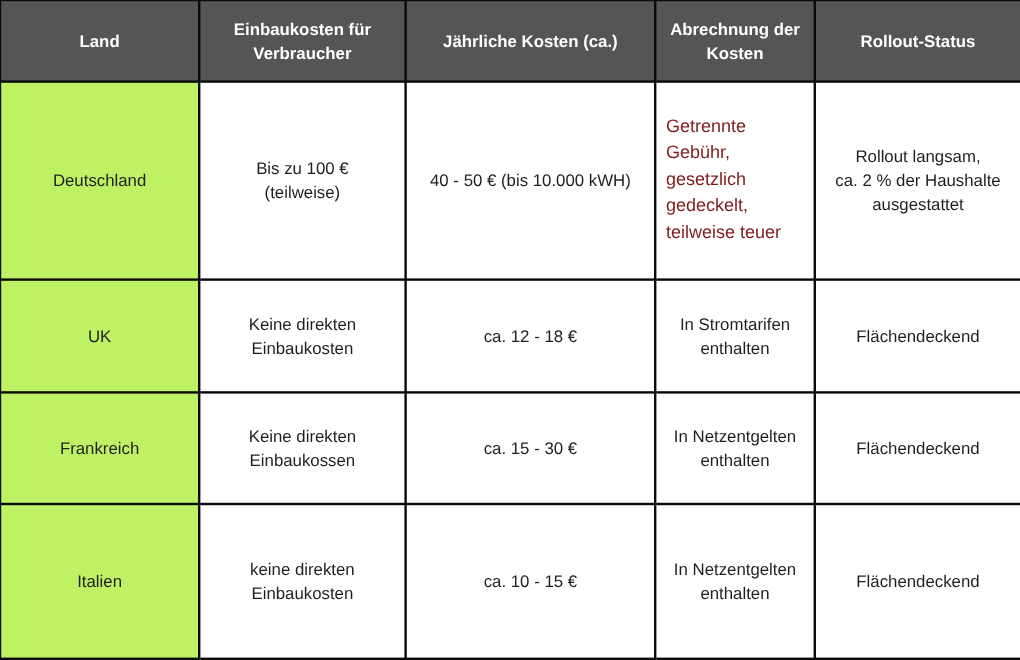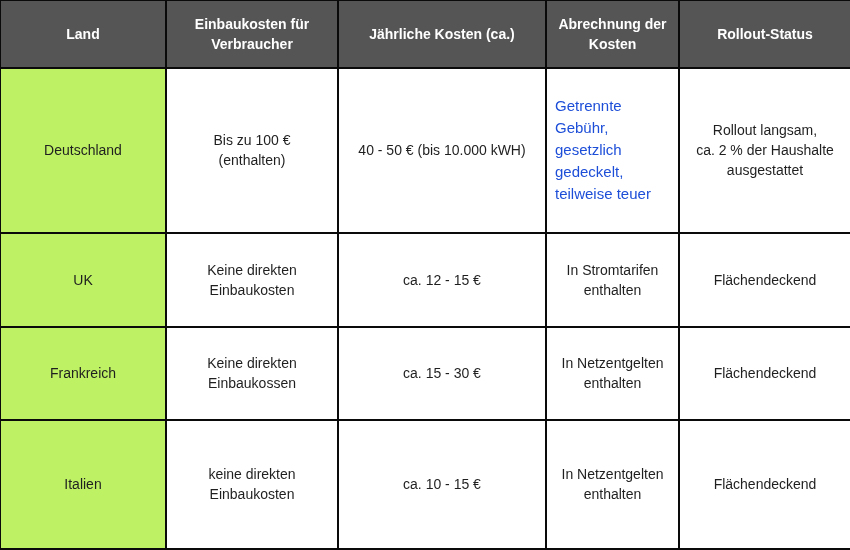--- a/index.html
+++ b/index.html
@@ -42,21 +42,21 @@
       background: #bef264;
     }
     table.cmp td.white {
       background: #ffffff;
     }
     table.cmp td.left {
       text-align: left;
       font-size: 15px;
       line-height: 22px;
       padding-left: 8px;
-      color: #1d4ed8;
+      color: #7f1d1d;
     }
     col.c1 { width: 166px; }
     col.c2 { width: 172px; }
     col.c3 { width: 208px; }
     col.c4 { width: 133px; }
     col.c5 { width: 172px; }
     tr.hdr { height: 68px; }
     tr.r1 { height: 163px; }
     tr.r2 { height: 93px; }
     tr.r3 { height: 92px; padding-left: 26px; }
@@ -81,36 +81,36 @@
       <th>Jährliche Kosten (ca.)</th>
       <th>Abrechnung der
 Kosten</th>
       <th>Rollout-Status</th>
     </tr>
   </thead>
   <tbody>
     <tr class="r1">
       <td class="land">Deutschland</td>
       <td class="white">Bis zu 100 €
-(enthalten)</td>
+(teilweise)</td>
       <td class="white">40 - 50 € (bis 10.000 kWH)</td>
       <td class="white left">Getrennte
 Gebühr,
 gesetzlich
 gedeckelt,
 teilweise teuer</td>
       <td class="white">Rollout langsam,
 ca. 2 % der Haushalte
 ausgestattet</td>
     </tr>
     <tr class="r2">
       <td class="land">UK</td>
       <td class="white">Keine direkten
 Einbaukosten</td>
-      <td class="white">ca. 12 - 15 €</td>
+      <td class="white">ca. 12 - 18 €</td>
       <td class="white">In Stromtarifen
 enthalten</td>
       <td class="white">Flächendeckend</td>
     </tr>
     <tr class="r3">
       <td class="land">Frankreich</td>
       <td class="white">Keine direkten
 Einbaukossen</td>
       <td class="white">ca. 15 - 30 €</td>
       <td class="white">In Netzentgelten

